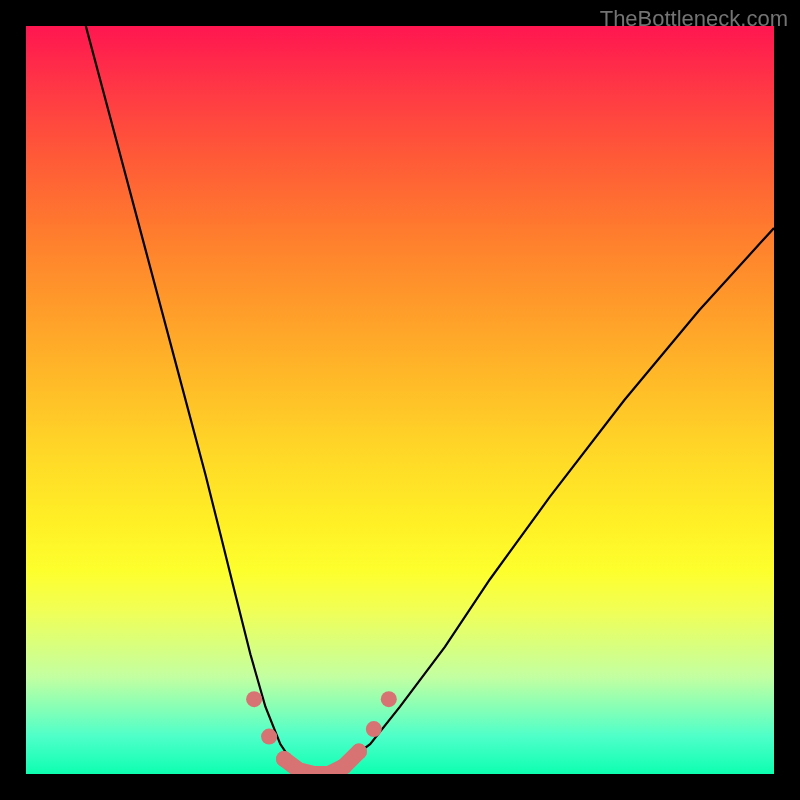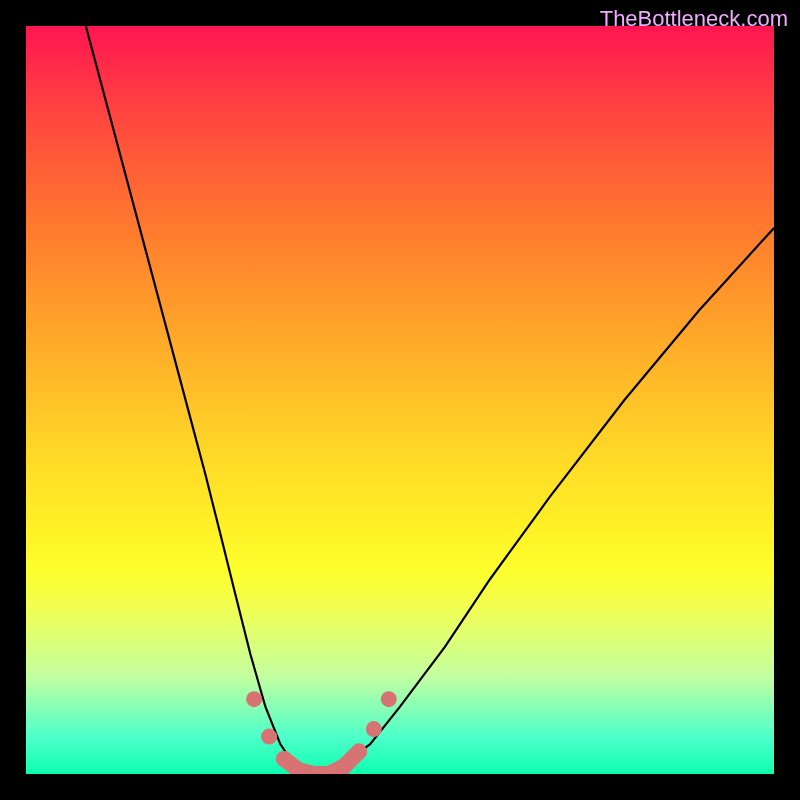--- a/index.html
+++ b/index.html
@@ -1,17 +1,17 @@
 <!DOCTYPE html>
 <html><head>
   <meta charset="utf-8">
   <style>
     * { margin: 0; padding: 0; box-sizing: border-box; }
     body { width: 800px; height: 800px; overflow: hidden; background: #000; position: relative; }
-    .watermark { position: absolute; top: 6px; right: 12px; color: #f0abfc; font-family: Arial, sans-serif; font-size: 22px; z-index: 10; }
+    .watermark { position: absolute; top: 6px; right: 12px; color: #737373; font-family: Arial, sans-serif; font-size: 22px; z-index: 10; }
     .plot-area { position: absolute; top: 26px; left: 26px; width: 748px; height: 748px; background: linear-gradient(to bottom, #ff1650 0%, #ff3247 7%, #ff5838 17%, #ff7a2e 27%, #ff9a2a 37%, #ffb928 47%, #ffd827 57%, #fff126 67%, #fdff2d 73%, #f1ff55 78%, #c3ffa1 87%, #4effc9 95%, #0dffb0 100%); }
     .curve { position: absolute; top: 0; left: 0; }
     .dots circle { fill: #d87373; }
     .thick-path { fill: none; stroke: #d87373; stroke-width: 16; stroke-linecap: round; stroke-linejoin: round; }
   </style>
 </head>
 <body>
 
 <div class="watermark">TheBottleneck.com</div>
 

